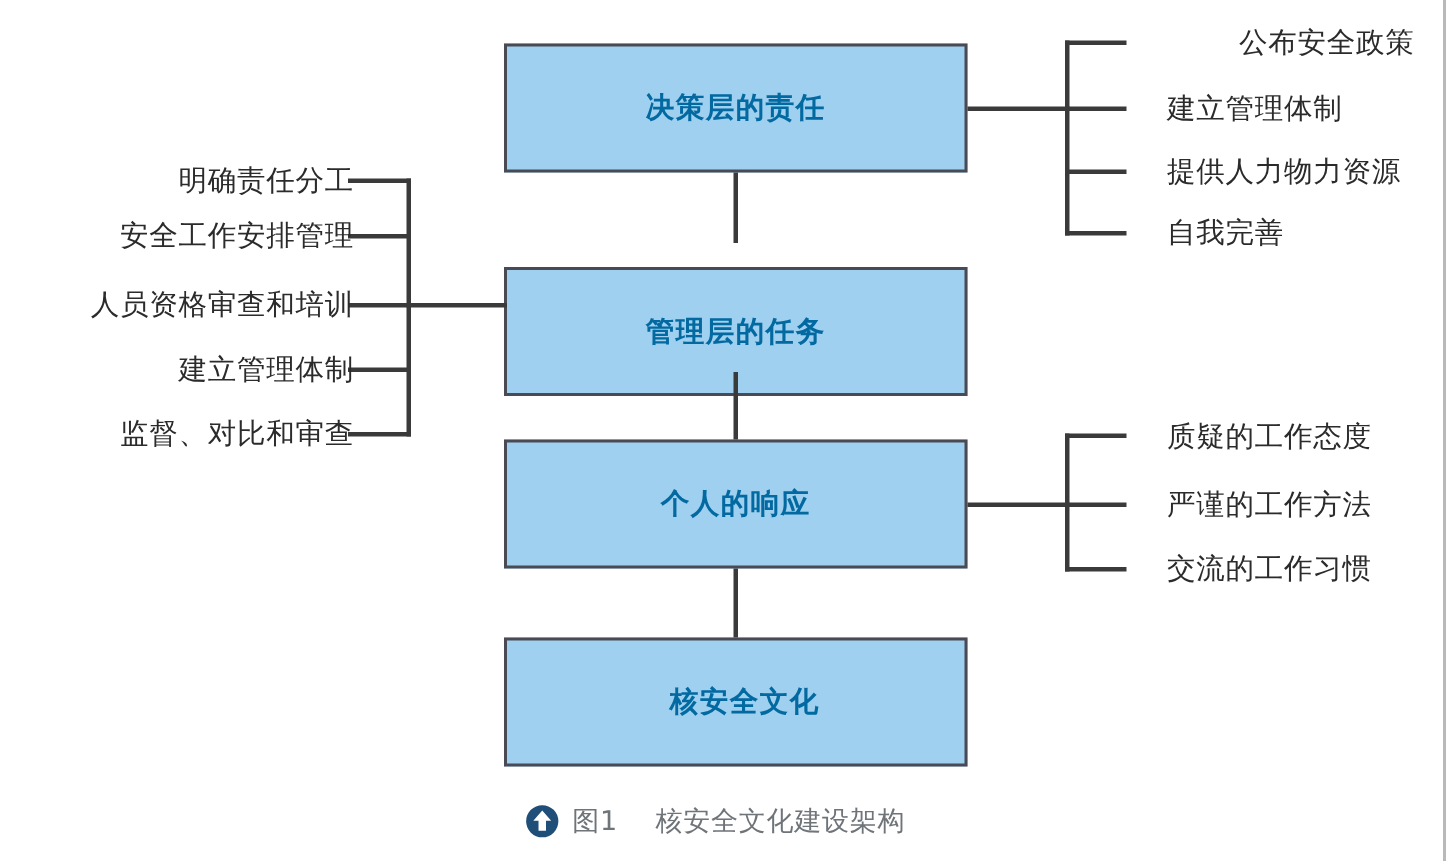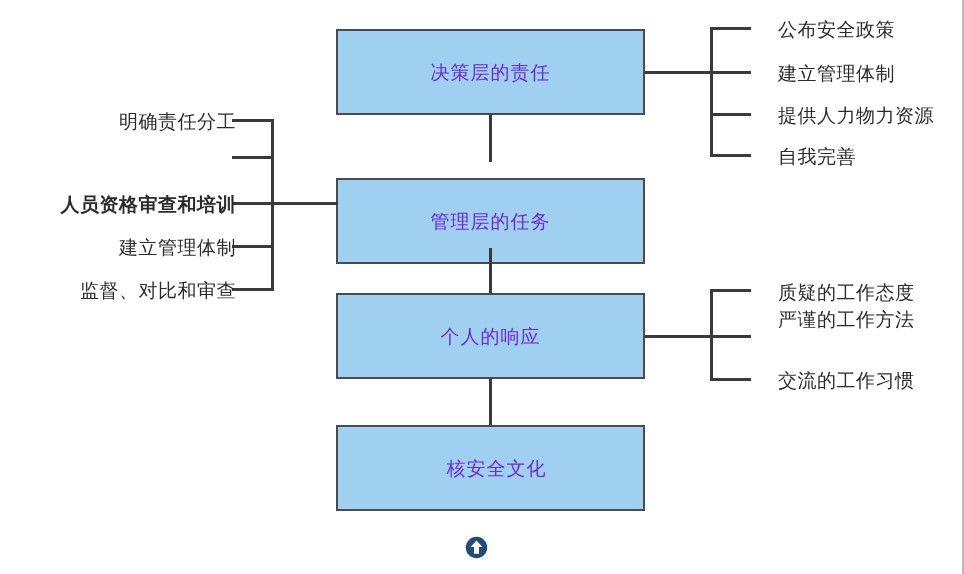--- a/index.html
+++ b/index.html
@@ -36,22 +36,22 @@
     height: 86px;
     background: #9fd0ef;
     border: 2px solid #4a4a55;
     box-sizing: border-box;
     display: flex;
     align-items: center;
     justify-content: center;
   }
   .node-label {
     font-size: 19px;
-    font-weight: normal;
-    color: #6d28d9;
+    font-weight: bold;
+    color: #0369a1;
     letter-spacing: 1px;
     line-height: 1;
     user-select: none;
   }
 
   
   .leaf-label {
     position: absolute;
     font-size: 19px;
     color: #2b2b2b;
@@ -114,48 +114,50 @@
   <div class="line-v" style="left:489px; top:248px; height:45px;"></div>
   <div class="line-v" style="left:489px; top:379px; height:46px;"></div>
 
   <div class="line-h" style="left:645px; top:71px; width:68px;"></div>
   <div class="line-v" style="left:710px; top:27px; height:130px;"></div>
   <div class="line-h" style="left:710px; top:27px;  width:41px;"></div>
   <div class="line-h" style="left:710px; top:71px;  width:41px;"></div>
   <div class="line-h" style="left:710px; top:113px; width:41px;"></div>
   <div class="line-h" style="left:710px; top:154px; width:41px;"></div>
 
-  <div class="leaf-label leaf-right" style="top:29px;">公布安全政策</div>
+  <div class="leaf-label leaf-right" style="top:29px;margin-left:48px;">公布安全政策</div>
   <div class="leaf-label leaf-right" style="top:73px;">建立管理体制</div>
   <div class="leaf-label leaf-right" style="top:115px;">提供人力物力资源</div>
   <div class="leaf-label leaf-right" style="top:156px;">自我完善</div>
 
   <div class="line-h" style="left:271px; top:202px; width:67px;"></div>
   <div class="line-v" style="left:271px; top:119px; height:172px;"></div>
   <div class="line-h" style="left:232px; top:119px; width:42px;"></div>
   <div class="line-h" style="left:232px; top:156px; width:42px;"></div>
   <div class="line-h" style="left:232px; top:202px; width:42px;"></div>
   <div class="line-h" style="left:232px; top:245px; width:42px;"></div>
   <div class="line-h" style="left:232px; top:288px; width:42px;"></div>
 
   <div class="leaf-label leaf-left" style="top:121px;">明确责任分工</div>
-  <div class="leaf-label leaf-left" style="top:204px;font-weight:bold;">人员资格审查和培训</div>
+  <div class="leaf-label leaf-left" style="top:158px;">安全工作安排管理</div>
+  <div class="leaf-label leaf-left" style="top:204px;">人员资格审查和培训</div>
   <div class="leaf-label leaf-left" style="top:247px;">建立管理体制</div>
   <div class="leaf-label leaf-left" style="top:290px;">监督、对比和审查</div>
 
   <div class="line-h" style="left:645px; top:335px; width:68px;"></div>
   <div class="line-v" style="left:710px; top:289px; height:92px;"></div>
   <div class="line-h" style="left:710px; top:289px; width:41px;"></div>
   <div class="line-h" style="left:710px; top:335px; width:41px;"></div>
   <div class="line-h" style="left:710px; top:378px; width:41px;"></div>
 
   <div class="leaf-label leaf-right" style="top:292px;">质疑的工作态度</div>
-  <div class="leaf-label leaf-right" style="top:319px;text-align:right;">严谨的工作方法</div>
+  <div class="leaf-label leaf-right" style="top:337px;text-align:right;">严谨的工作方法</div>
   <div class="leaf-label leaf-right" style="top:380px;">交流的工作习惯</div>
 
   <div id="caption">
     <svg class="caption-icon" viewBox="0 0 24 24">
       <circle cx="12" cy="12" r="11.2" fill="#1f4e79"></circle>
       <path d="M12 4.6 L18.2 11.6 L14.6 11.6 L14.6 18.6 L9.4 18.6 L9.4 11.6 L5.8 11.6 Z" fill="#ffffff"></path>
     </svg>
+    <span class="caption-text">图1    核安全文化建设架构</span>
   </div>
 
 </div>
 
 </body></html>

